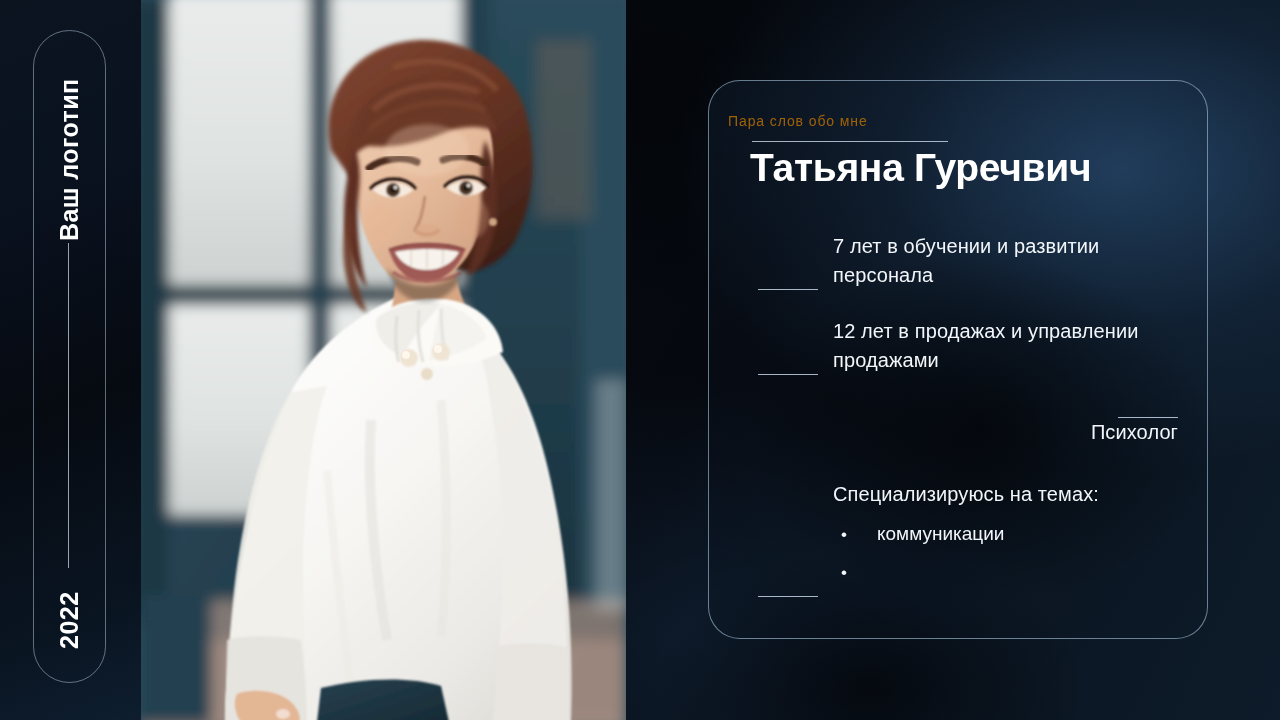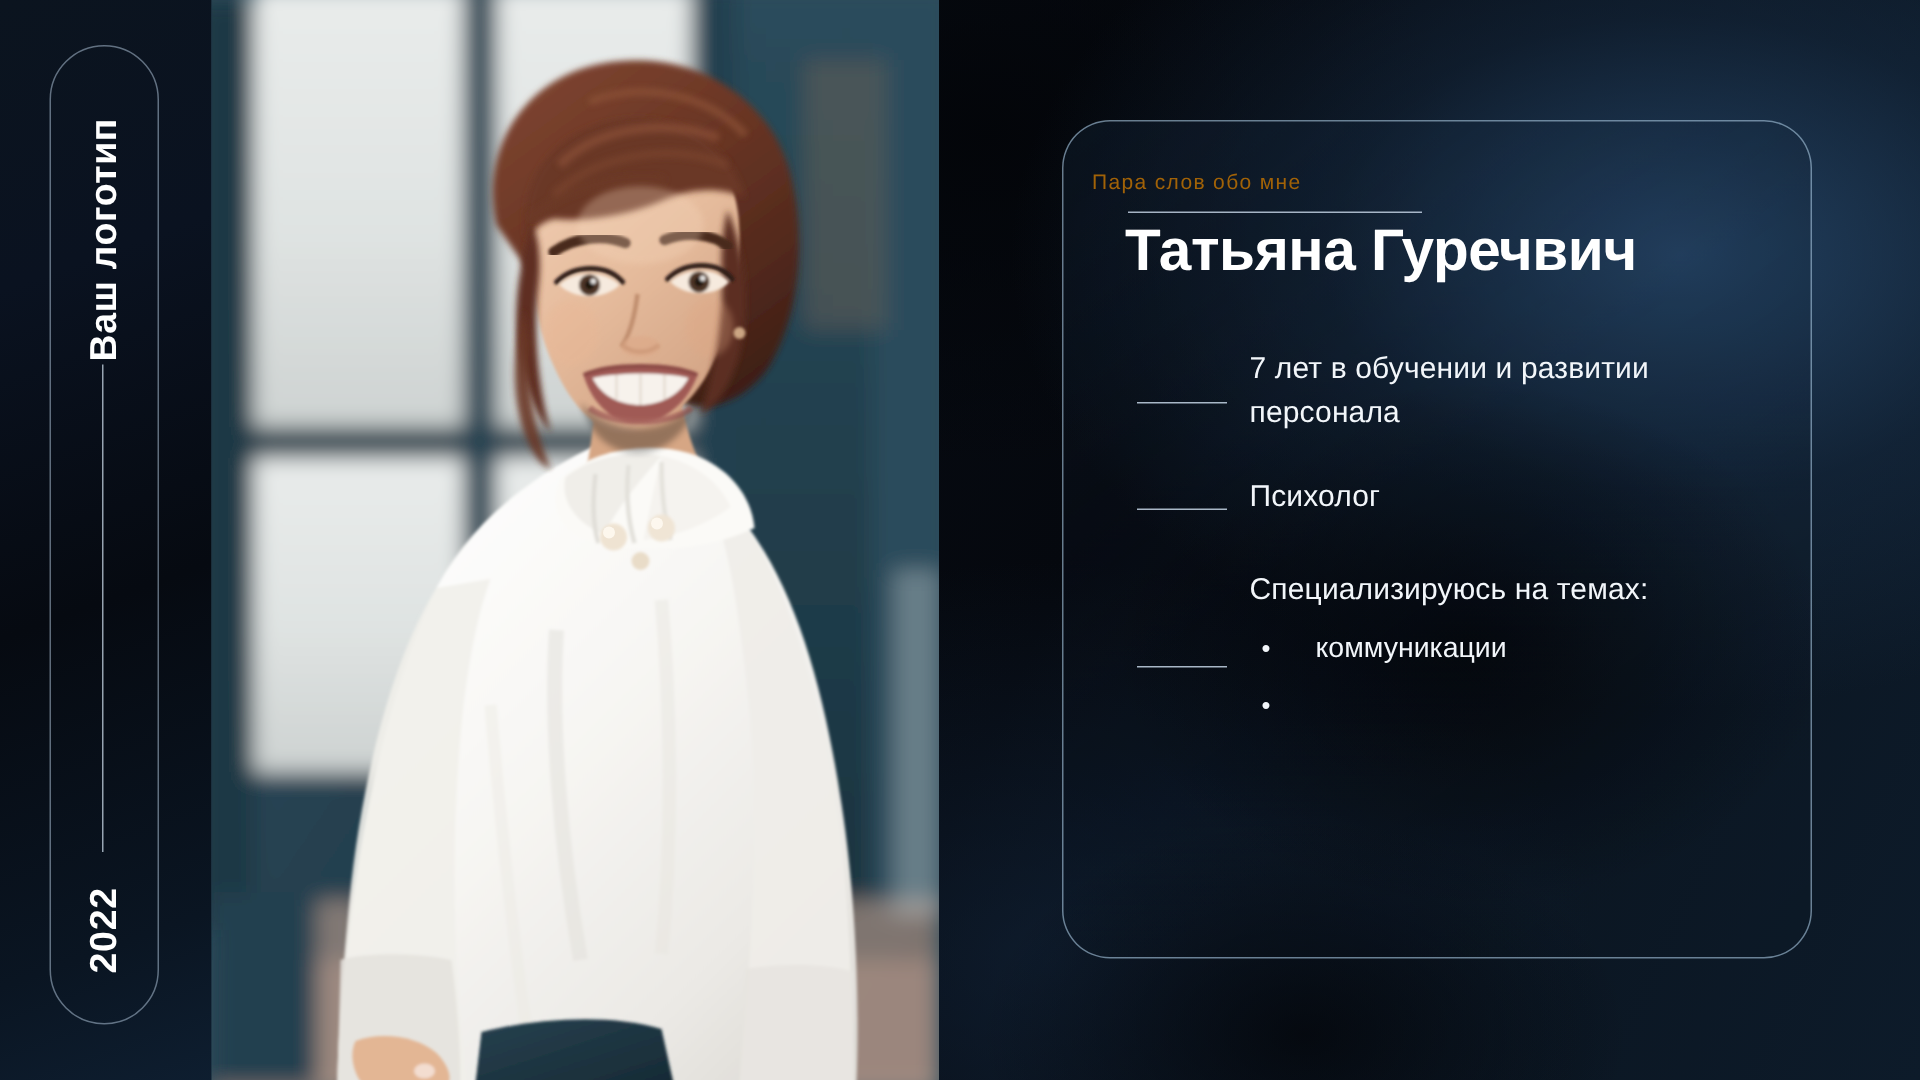--- a/index.html
+++ b/index.html
@@ -153,21 +153,21 @@
   
   .facts {
     position: absolute;
     left: 758px;
     top: 232px;
     width: 420px;
   }
   .fact {
     position: relative;
     display: flex;
-    align-items: center;
+    align-items: flex-end;
     margin-bottom: 27px;
   }
   .fact-dash {
     flex: 0 0 auto;
     width: 60px;
     height: 1px;
     background: rgba(198,214,230,0.85);
     margin-top: 15px;
   }
   .fact-body {
@@ -420,22 +420,28 @@
 
   <div class="facts">
 
     <div class="fact">
       <span class="fact-dash"></span>
       <div class="fact-body">
         <div class="fact-text">7 лет в обучении и развитии персонала</div>
       </div>
     </div>
 
-
-    <div class="fact" style="margin-bottom:33px;">
+    <div class="fact">
+      <span class="fact-dash"></span>
+      <div class="fact-body">
+        <div class="fact-text">12 лет в продажах и управлении продажами</div>
+      </div>
+    </div>
+
+    <div class="fact" style="margin-bottom:33px;flex-direction:column;">
       <span class="fact-dash"></span>
       <div class="fact-body">
         <div class="fact-text">Психолог</div>
       </div>
     </div>
 
     <div class="fact" style="margin-bottom:0;">
       <span class="fact-dash"></span>
       <div class="fact-body">
         <div class="fact-text">Специализируюсь на темах:</div>

